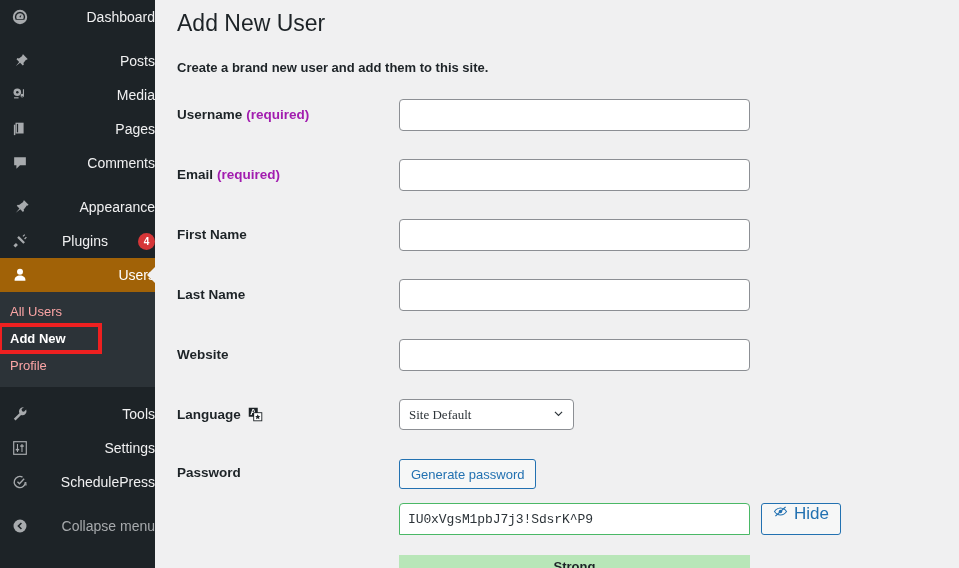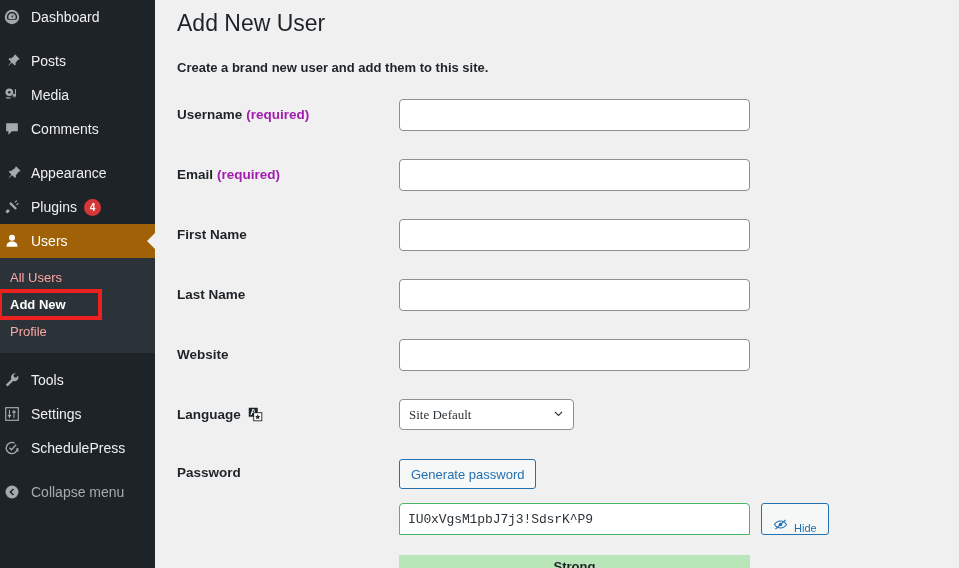--- a/index.html
+++ b/index.html
@@ -15,25 +15,26 @@
   
   .sidebar {
     width: 155px; min-width: 155px; height: 568px;
     background: #1d2327;
     position: relative;
     overflow: hidden;
   }
   .menu-item {
     display: flex; align-items: center;
     height: 34px;
-    padding-left: 2px;
+    padding-left: 10px;
     color: #f0f0f1;
     font-size: 14px;
     position: relative;
     cursor: pointer;
+    justify-content: space-between;
   }
   .menu-item.spaced { margin-top: 10px; }
   .menu-item .ico {
     width: 20px; height: 20px;
     margin-right: 9px;
     display: flex; align-items: center; justify-content: center;
     flex: 0 0 20px;
   }
   .menu-item .ico svg { display: block; }
   .menu-item .label { white-space: nowrap; }
@@ -198,24 +199,24 @@
     border-radius: 0 0 3px 3px;
     margin-top: 20px;
   }
   .hide-btn {
     margin-left: 11px;
     height: 32px;
     border: 1px solid #2271b1;
     border-radius: 3px;
     background: #f6f7f7;
     color: #2271b1;
-    font-size: 11px;
+    font-size: 17px;
     padding: 0 11px;
     cursor: pointer;
-    display: inline-flex; align-items: flex-end; gap: 6px;
+    display: inline-flex; align-items: flex-start; gap: 6px;
     font-family: "Liberation Sans", sans-serif;
   }
 </style>
 </head>
 <body>
 
 <div id="app">
 
   <div class="sidebar">
 
@@ -242,20 +243,30 @@
         <svg width="18" height="18" viewBox="0 0 20 20">
             <circle cx="7" cy="7" r="4.2" fill="#a7aaad"></circle>
             <circle cx="7" cy="7" r="1.4" fill="#1d2327"></circle>
             <path fill="#a7aaad" d="M13 3.5h1.4v7.2a1.9 1.9 0 11-1.2-1.8V3.5zm-0.6 9.6a0.9 0.9 0 100-1.8 0.9 0.9 0 000 1.8z"></path>
             <path fill="#a7aaad" d="M3.4 12.5h5v1.3h-5z"></path>
           </svg>
       </span>
       <span class="label">Media</span>
     </div>
 
+    <div class="menu-item">
+      <span class="ico">
+        <svg width="18" height="18" viewBox="0 0 20 20">
+            <rect x="5" y="3" width="9" height="12" fill="#a7aaad"></rect>
+            <rect x="6.5" y="4.3" width="1.4" height="9.4" fill="#1d2327"></rect>
+            <rect x="3.2" y="5.2" width="1.6" height="11.6" fill="#a7aaad"></rect>
+          </svg>
+      </span>
+      <span class="label">Pages</span>
+    </div>
 
     <div class="menu-item">
       <span class="ico">
         <svg width="18" height="18" viewBox="0 0 20 20">
             <path fill="#a7aaad" d="M3.5 3.5h13v9h-6.5l-4 4v-4h-2.5z"></path>
           </svg>
       </span>
       <span class="label">Comments</span>
     </div>
 

